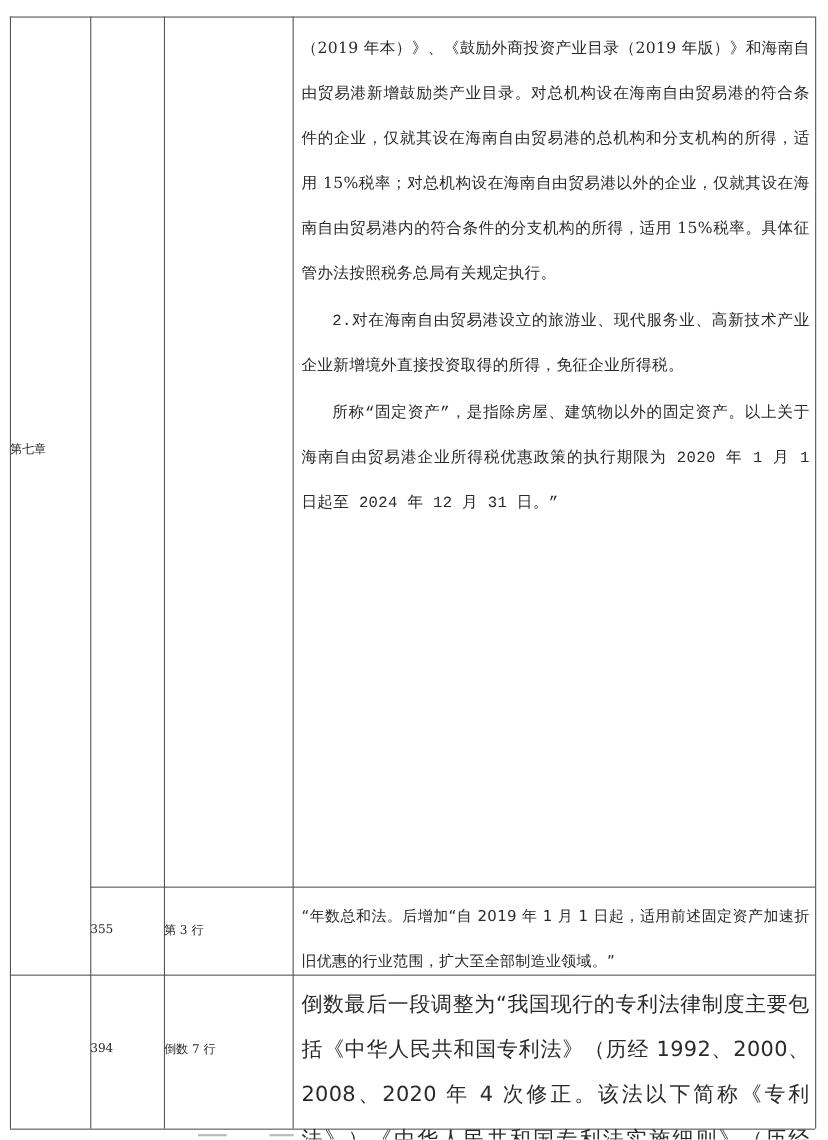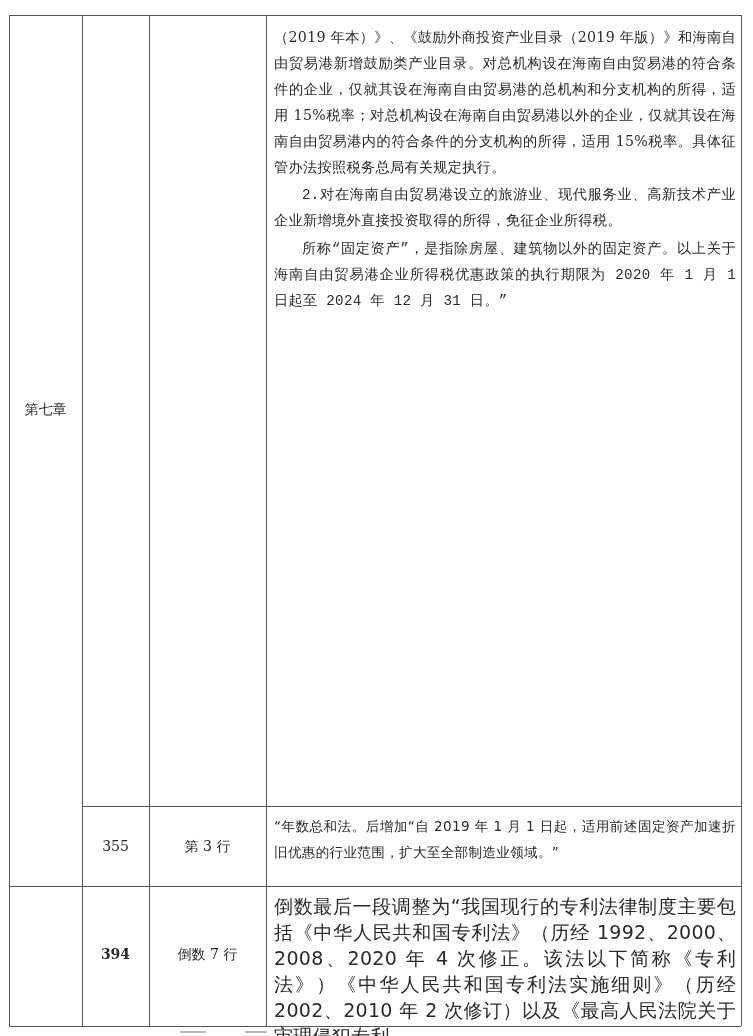--- a/index.html
+++ b/index.html
@@ -1,22 +1,22 @@
 <!DOCTYPE html>
 <html><head>
 <meta charset="utf-8">
 <style>
   html, body { margin:0; padding:0; background:#ffffff; }
   body { width:753px; height:1036px; position:relative; overflow:hidden;
          font-family:"DejaVu Serif","Liberation Serif",serif; color:#2a2a2a; }
   .hline { position:absolute; height:1px; background:#555; }
   .vline { position:absolute; width:1px; background:#555; }
-  .cell-text { position:absolute; font-size:14px; text-align:center; }
+  .cell-text { position:absolute; font-size:11px; }
   .para { position:absolute; left:274px; width:462px; font-size:14.2px;
-          line-height:26px; letter-spacing:0.3px; text-align:justify; }
+          line-height:41px; letter-spacing:0.3px; text-align:justify; }
   .para p { margin:0; }
   .indent { text-indent:28px;font-family:Liberation Mono, monospace; }
   .sans { font-family:"DejaVu Sans","Liberation Sans",sans-serif; }
   .stray { position:absolute; background:#bbb; }
 </style>
 </head>
 <body>
 
 <div>
 
@@ -42,20 +42,20 @@
   <p class="indent" style="margin-top:2px;">2.对在海南自由贸易港设立的旅游业、现代服务业、高新技术产业企业新增境外直接投资取得的所得，免征企业所得税。</p>
   <p class="indent" style="margin-top:2px;">所称“固定资产”，是指除房屋、建筑物以外的固定资产。以上关于海南自由贸易港企业所得税优惠政策的执行期限为 2020 年 1 月 1 日起至 2024 年 12 月 31 日。”</p>
 </div>
 
 <div class="cell-text" style="left:82px; width:67px; top:838px;">355</div>
 <div class="cell-text" style="left:149px; width:117px; top:838px;">第 3 行</div>
 <div class="para sans" style="top:813px; font-size:13.6px;">
   <p>“年数总和法。后增加“自 2019 年 1 月 1 日起，适用前述固定资产加速折旧优惠的行业范围，扩大至全部制造业领域。”</p>
 </div>
 
-<div class="cell-text" style="left:82px; width:67px; top:946px;font-weight:bold;">394</div>
+<div class="cell-text" style="left:82px; width:67px; top:946px;">394</div>
 <div class="cell-text" style="left:149px; width:117px; top:946px;">倒数 7 行</div>
 <div class="para sans" style="top:893px; font-size:19px;">
   <p>倒数最后一段调整为“我国现行的专利法律制度主要包括《中华人民共和国专利法》（历经 1992、2000、2008、2020 年 4 次修正。该法以下简称《专利法》）《中华人民共和国专利法实施细则》（历经 2002、2010 年 2 次修订）以及《最高人民法院关于审理侵犯专利</p>
 </div>
 
 <div class="stray" style="left:180px; top:1031px; width:26px; height:2px;"></div>
 <div class="stray" style="left:245px; top:1031px; width:22px; height:2px;"></div>
 
 </body></html>

